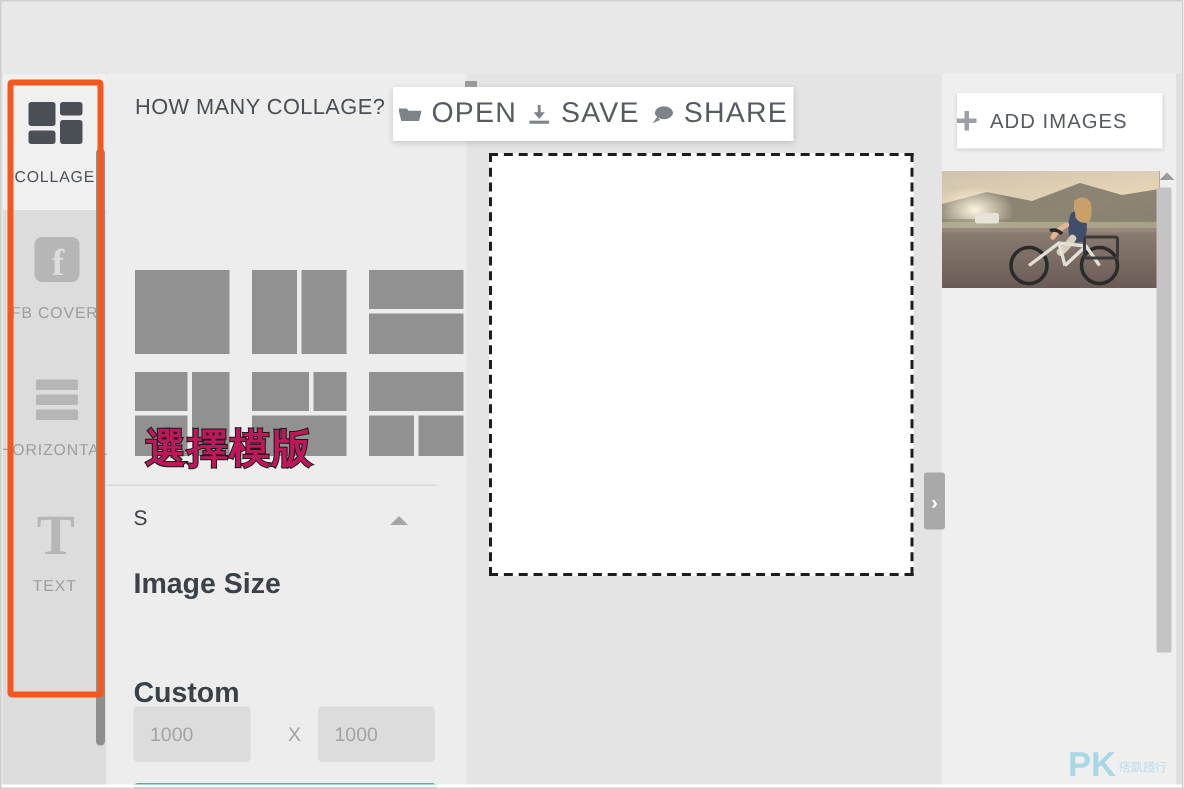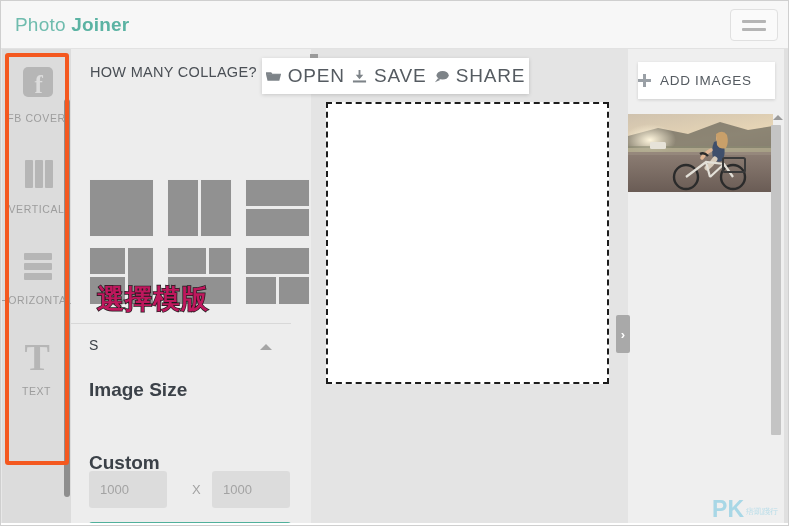--- a/index.html
+++ b/index.html
@@ -356,49 +356,41 @@
   .bottom-strip {
     position: absolute; left: 0; bottom: 0;
     width: 789px; height: 2px; background: #ffffff;
   }
 </style>
 </head>
 <body>
 
 <div id="app">
 
-  <div class="topbar">
-    <div class="brand">
-      <span>Photo </span><span class="b-strong">Joiner</span>
-    </div>
-    <div class="menu-btn">
-      <i></i>
-      <i></i>
-    </div>
-  </div>
 
   <div class="sidebar">
 
+    <div class="side-item active">
+      <div class="side-ico ico-collage">
+        <i class="c1"></i>
+          <i class="c2"></i>
+          <i class="c3"></i>
+          <i class="c4"></i>
+      </div>
+      <div class="side-label">COLLAGE</div>
+    </div>
 
     <div class="side-item">
       <div class="side-ico ico-fb">
         <div class="fbox"></div>
           <div class="ff">f</div>
       </div>
       <div class="side-label">FB COVER</div>
     </div>
 
-    <div class="side-item">
-      <div class="side-ico ico-vert">
-        <i class="v1"></i>
-          <i class="v2"></i>
-          <i class="v3"></i>
-      </div>
-      <div class="side-label">VERTICAL</div>
-    </div>
 
     <div class="side-item">
       <div class="side-ico ico-horz">
         <i class="h1"></i>
           <i class="h2"></i>
           <i class="h3"></i>
       </div>
       <div class="side-label">HORIZONTAL</div>
     </div>
 

